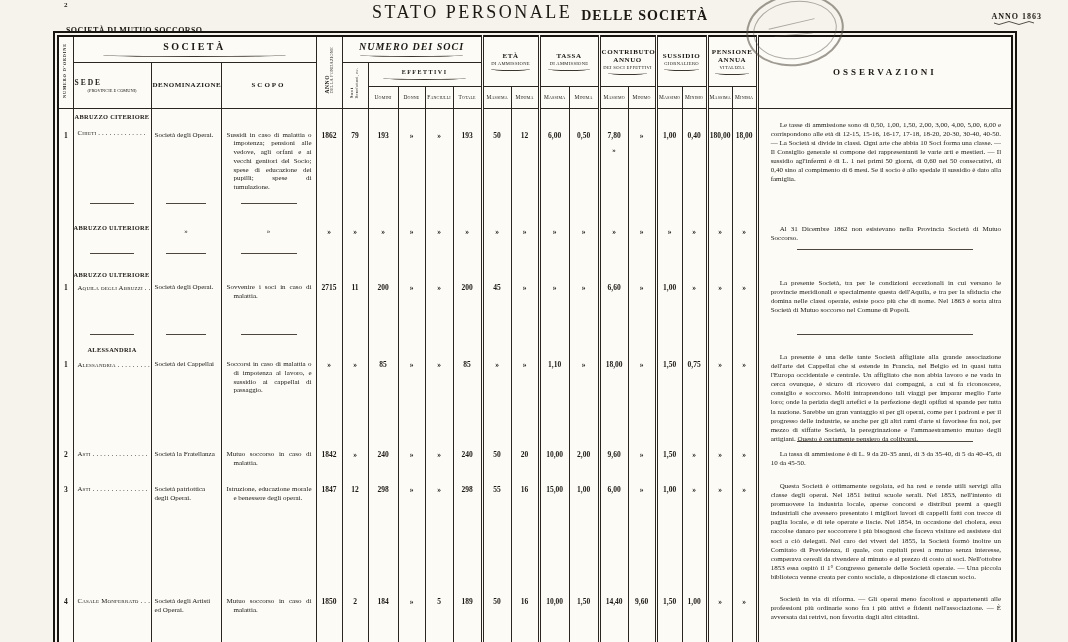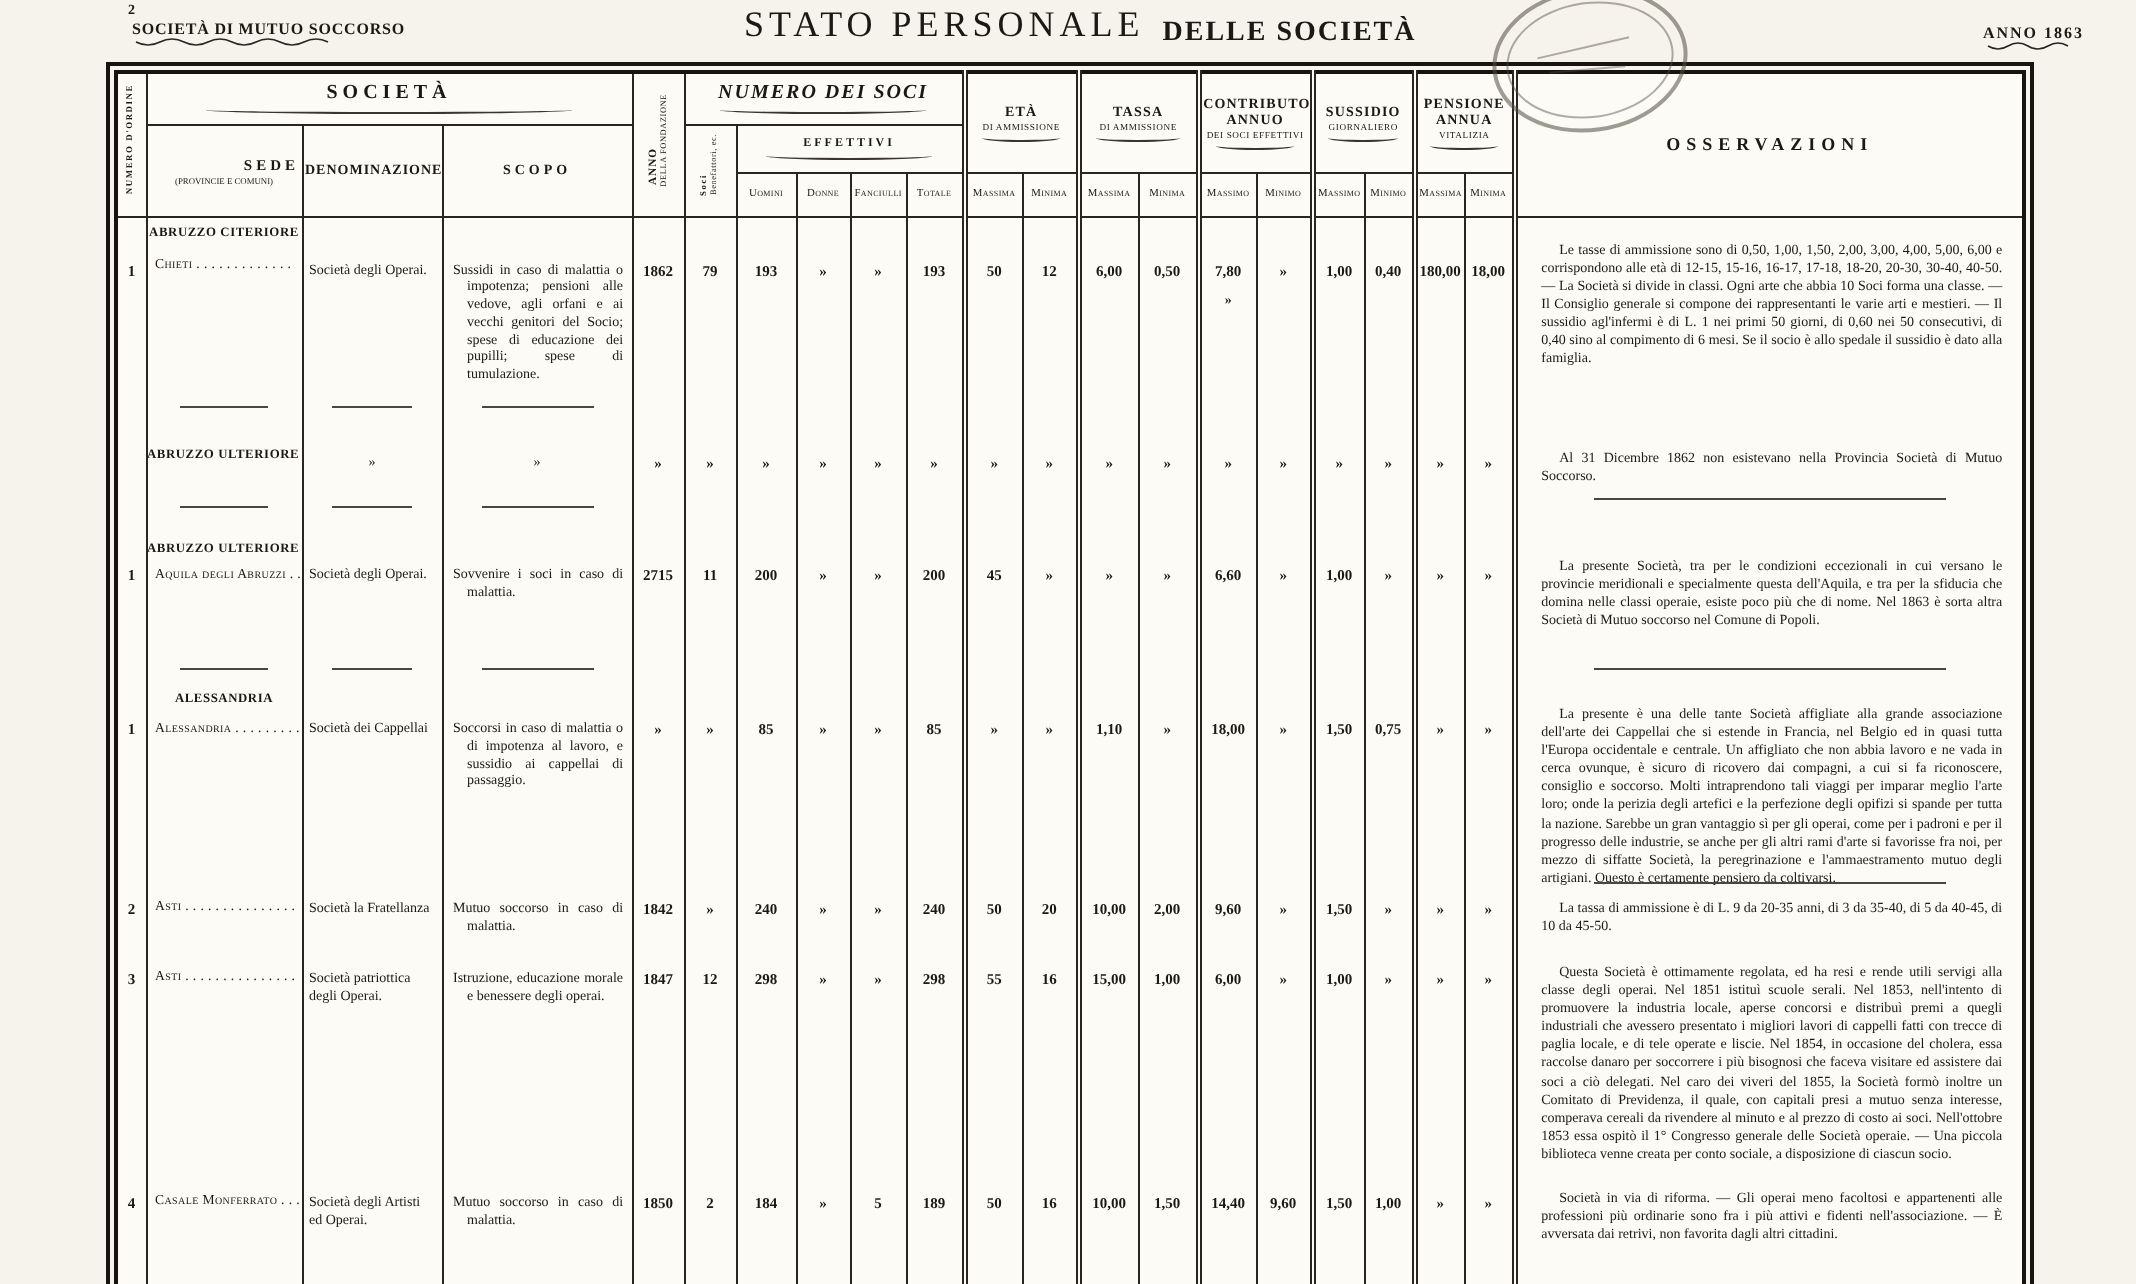--- a/index.html
+++ b/index.html
@@ -3,21 +3,21 @@
 <meta charset="utf-8">
 <style>
   html,body{margin:0;padding:0;}
   body{
     width:1068px;height:642px;position:relative;overflow:hidden;
     background:#f5f3ec;
     font-family:"Liberation Serif","DejaVu Serif",serif;
     color:#1c1813;
   }
   .pagenum{position:absolute;top:1px;left:64px;font-size:7px;font-weight:bold;}
-  .hleft{position:absolute;top:10px;left:66px;font-size:8px;font-weight:bold;letter-spacing:.4px;}
+  .hleft{position:absolute;top:26px;left:66px;font-size:8px;font-weight:bold;letter-spacing:.4px;}
   .hleft svg{display:block;margin-top:0px;}
   .hright{position:absolute;top:12px;right:26px;font-size:8px;font-weight:bold;letter-spacing:1px;text-align:center;}
   .hright svg{display:block;margin:0 auto;}
   .maintitle{position:absolute;top:2px;left:372px;width:330px;white-space:nowrap;}
   .maintitle .t1{font-size:18px;letter-spacing:2.5px;}
   .maintitle .t2{font-size:14px;font-weight:bold;letter-spacing:1px;position:relative;top:2px;margin-left:9px;}
 
   
   .stamp{position:absolute;left:746px;top:-6px;width:94px;height:68px;border:2px solid rgba(82,76,66,.55);
     border-radius:50%;transform:rotate(-8deg);z-index:6;}
@@ -38,21 +38,21 @@
   .hsep{border-left:3px double #2a2520 !important;}
 
   tr.h1{height:26px;} tr.h2{height:24px;} tr.h3{height:22px;}
 
   .gtitle{font-size:10px;font-weight:bold;letter-spacing:2.5px;text-align:center;}
   .gtitle.n{letter-spacing:1px;font-style:italic;}
   .obshead{font-size:9px;font-weight:bold;letter-spacing:3px;text-align:center;}
   .grp2 .t1{font-size:7px;font-weight:bold;letter-spacing:.6px;text-align:center;}
   .grp2 .t2{font-size:4.6px;letter-spacing:.3px;text-align:center;margin-top:1px;}
   .brace{height:3px;border-bottom:1px solid #3a352d;border-radius:0 0 100% 100%;width:76%;margin:1px auto 0;}
-  .sedetitle{font-size:7.5px;font-weight:bold;letter-spacing:2px;text-align:right;}
+  .sedetitle{font-size:7.5px;font-weight:bold;letter-spacing:2px;text-align:left;}
   .sedesub{font-size:4.4px;text-align:center;margin-top:1px;}
   .colname{font-size:7px;font-weight:bold;letter-spacing:.5px;text-align:center;}
   tr.h3 th{font-size:5.4px;font-variant:small-caps;letter-spacing:.2px;}
   .effet{font-size:6px;font-weight:bold;letter-spacing:1.5px;text-align:center;}
 
   .vtext{display:inline-block;writing-mode:vertical-rl;transform:rotate(180deg);line-height:1.1;}
   th.vert{text-align:center;vertical-align:middle;}
   .v-num{font-size:4.4px;font-weight:bold;letter-spacing:.8px;}
   .v-big{font-size:5.6px;font-weight:bold;letter-spacing:.5px;}
   .v-sm{font-size:4.2px;letter-spacing:.3px;}

